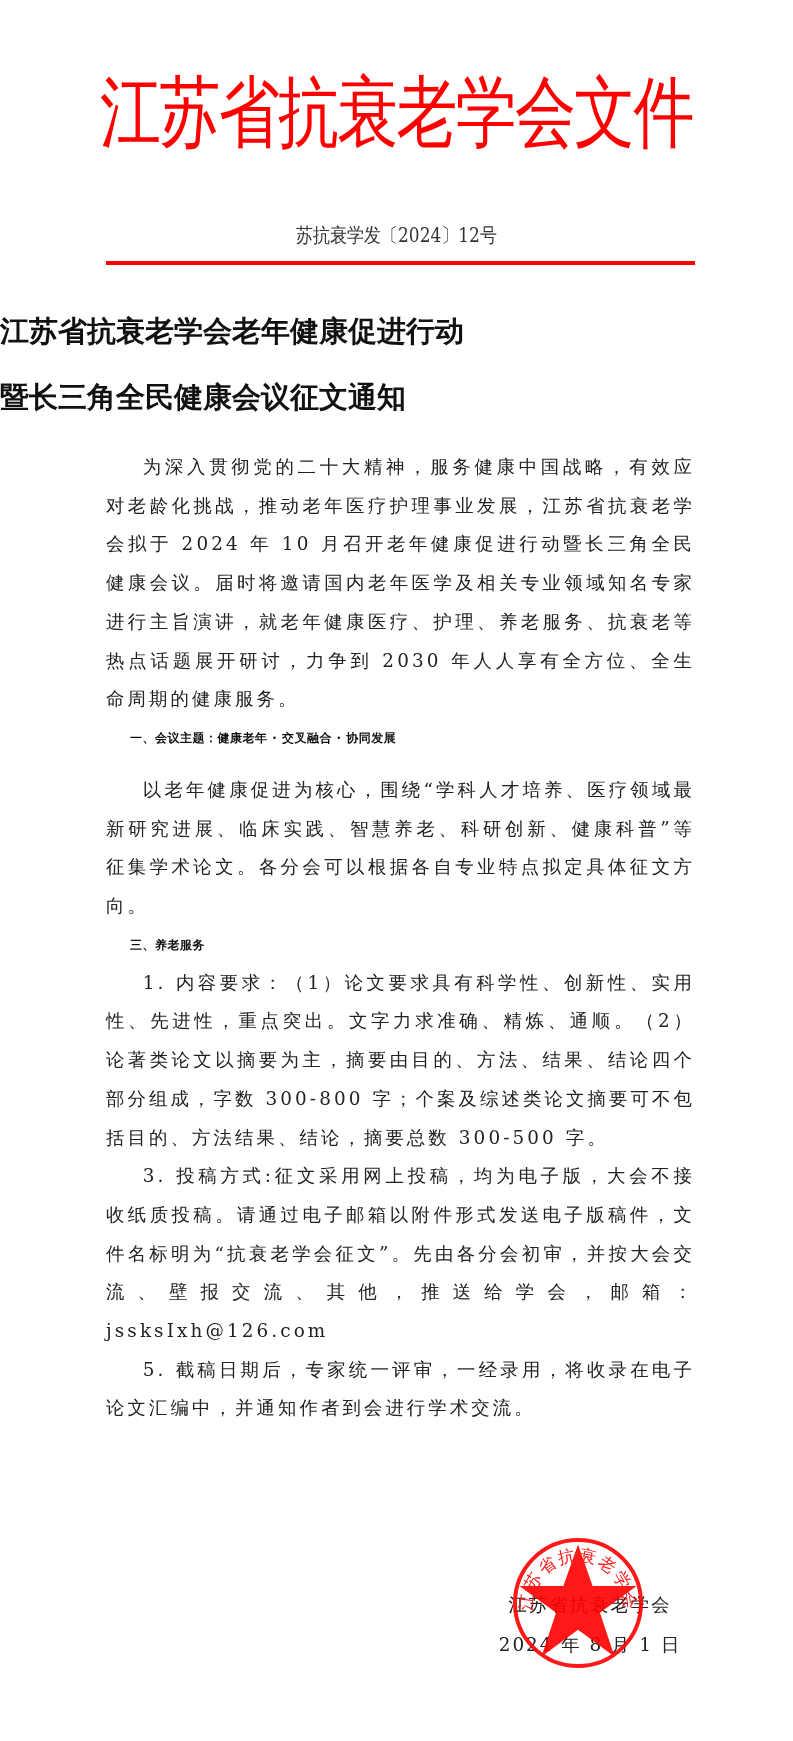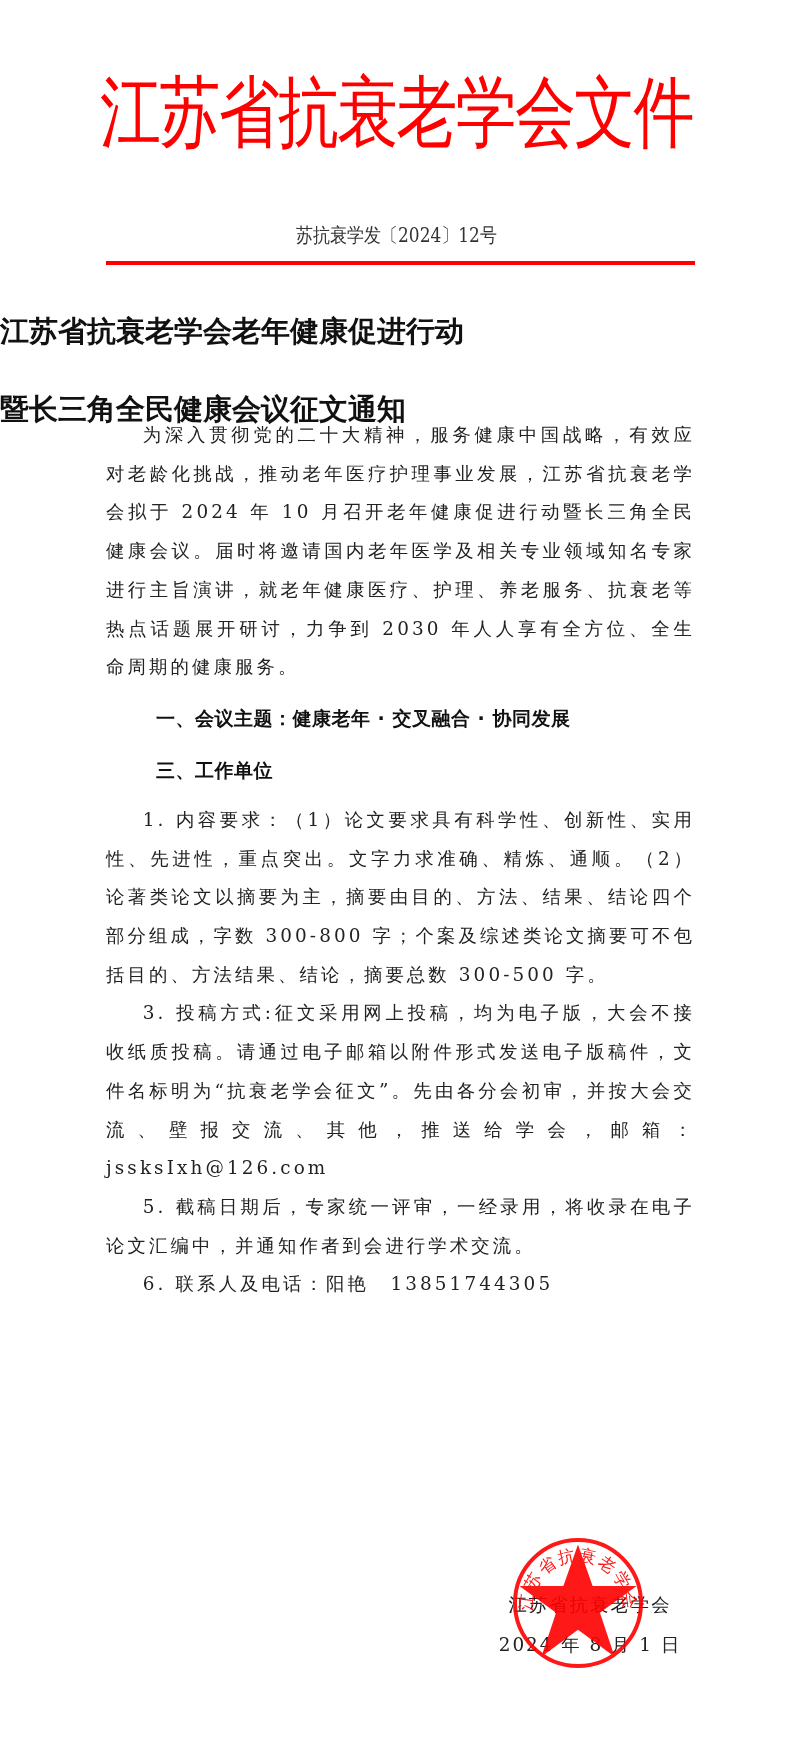--- a/index.html
+++ b/index.html
@@ -19,30 +19,30 @@
       font-size: 20px; color: #333; transform: scaleX(0.85);
     }
     .red-rule {
       position: absolute; left: 106px; top: 261px; width: 589px; height: 4px; background: #ff0000;
     }
     .title {
       position: absolute; left: 0; width: 793px; text-align: left;
       font-size: 29px; font-weight: bold; color: #111;
     }
     .t1 { top: 312px; }
-    .t2 { top: 378px; margin-top: 12px; }
+    .t2 { top: 378px; }
     .body-text {
-      position: absolute; left: 106px; top: 416px; width: 589px;
+      position: absolute; left: 106px; top: 448px; width: 589px;
       font-size: 18.4px; line-height: 38.7px; color: #222; letter-spacing: 3.1px;
     }
     .body-text p { margin: 0; text-indent: 2em; text-align: justify; text-align-last: left; }
     .heading {
       font-family: "DejaVu Sans", "Liberation Sans", sans-serif;
-      font-weight: bold; font-size: 19px; letter-spacing: 0.5px; color: #111;
-      padding-left: 2em; line-height: 38px; margin: 12px;
+      font-weight: bold; font-size: 12px; letter-spacing: 0.5px; color: #111;
+      padding-left: 2em; line-height: 38px; margin: 0;
     }
     .h1 { margin-bottom: 14px; }
     .signature {
       position: absolute; left: 490px; top: 1585px; width: 200px; text-align: center;
       font-size: 18.4px; line-height: 40px; letter-spacing: 2px; color: #222;
     }
     .seal {
       position: absolute; left: 513px; top: 1538px; width: 130px; height: 130px;
       border: 4px solid #ff0000; border-radius: 50%; box-sizing: border-box;
       opacity: 0.9;
@@ -62,25 +62,25 @@
   <div class="doc-number">苏抗衰学发〔2024〕12号</div>
 
   <div class="red-rule"></div>
 
   <div class="title t1">江苏省抗衰老学会老年健康促进行动</div>
   <div class="title t2">暨长三角全民健康会议征文通知</div>
 
   <div class="body-text">
     <p>为深入贯彻党的二十大精神，服务健康中国战略，有效应对老龄化挑战，推动老年医疗护理事业发展，江苏省抗衰老学会拟于 2024 年 10 月召开老年健康促进行动暨长三角全民健康会议。届时将邀请国内老年医学及相关专业领域知名专家进行主旨演讲，就老年健康医疗、护理、养老服务、抗衰老等热点话题展开研讨，力争到 2030 年人人享有全方位、全生命周期的健康服务。</p>
     <div class="heading h1">一、会议主题：健康老年 · 交叉融合 · 协同发展</div>
-    <div class="heading">三、工作单位</div>
+    <p>以老年健康促进为核心，围绕“学科人才培养、医疗领域最新研究进展、临床实践、智慧养老、科研创新、健康科普”等征集学术论文。各分会可以根据各自专业特点拟定具体征文方向。</p>
+    <div class="heading">三、养老服务</div>
     <p>1. 内容要求：（1）论文要求具有科学性、创新性、实用性、先进性，重点突出。文字力求准确、精炼、通顺。（2）论著类论文以摘要为主，摘要由目的、方法、结果、结论四个部分组成，字数 300-800 字；个案及综述类论文摘要可不包括目的、方法结果、结论，摘要总数 300-500 字。</p>
     <p>3. 投稿方式:征文采用网上投稿，均为电子版，大会不接收纸质投稿。请通过电子邮箱以附件形式发送电子版稿件，文件名标明为“抗衰老学会征文”。先由各分会初审，并按大会交流、壁报交流、其他，推送给学会，邮箱：jssksIxh@126.com</p>
     <p>5. 截稿日期后，专家统一评审，一经录用，将收录在电子论文汇编中，并通知作者到会进行学术交流。</p>
-    <p>6. 联系人及电话：阳艳　13851744305</p>
   </div>
 
   <div class="signature">
     <div>江苏省抗衰老学会</div>
     <div>2024 年 8 月 1 日</div>
   </div>
 
   <div class="seal">
     <svg viewBox="0 0 122 122">
       <defs>

